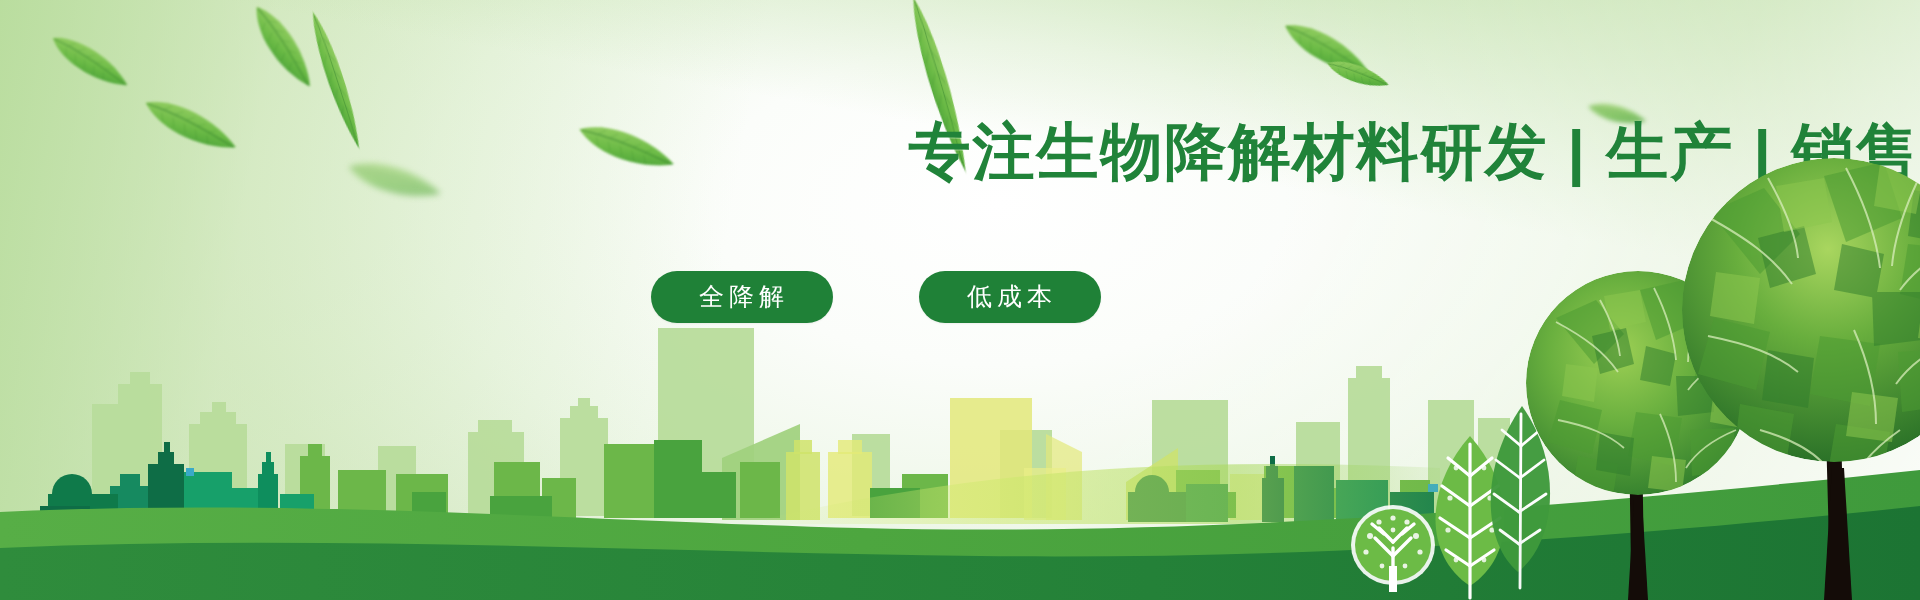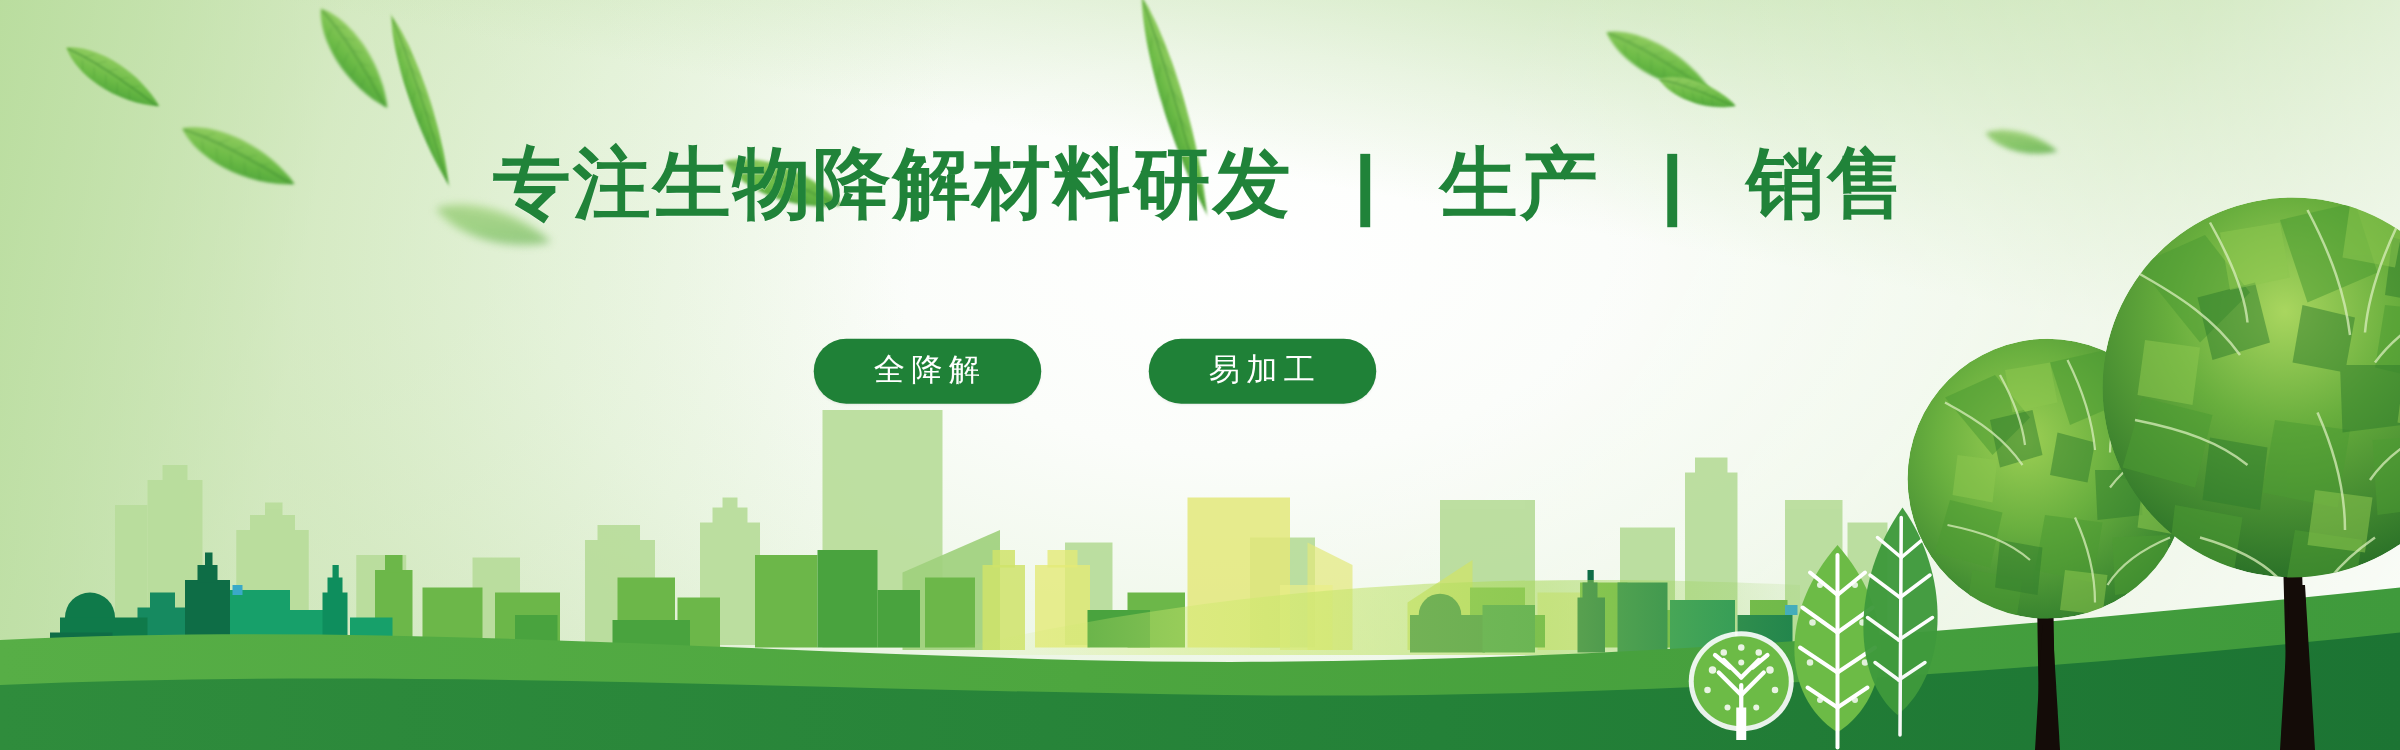--- a/index.html
+++ b/index.html
@@ -17,28 +17,27 @@
   .tint{position:absolute;inset:0;pointer-events:none;}
   .tint.a{background:linear-gradient(100deg, rgba(181,219,152,.85) 0%, rgba(198,227,172,.45) 14%, rgba(255,255,255,0) 38%);}
   .tint.b{background:linear-gradient(190deg, rgba(176,216,146,.70) 0%, rgba(255,255,255,0) 32%);}
   .tint.c{background:linear-gradient(300deg, rgba(255,255,255,.95) 0%, rgba(255,255,255,.35) 22%, rgba(255,255,255,0) 46%);}
 
   svg.layer{position:absolute;left:0;top:0;width:1920px;height:600px;display:block;}
 
   
   #headline{
     position:absolute;left:0;top:110px;width:1920px;
-    text-align:center;
+    text-align:right;
     font-size:62px;line-height:84px;
     font-weight:700;
     letter-spacing:2px;
     color:#208339;
     white-space:nowrap;
     text-shadow:0 1px 0 rgba(255,255,255,.35);
-    font-family:Liberation Mono, monospace;
   }
   
   #pills{
     position:absolute;left:0;top:271px;width:1752px;
     display:flex;justify-content:center;align-items:center;gap:86px;
   }
   .pill{
     background:#1f8137;color:#ffffff;
     border-radius:999px;
     font-size:25px;font-weight:400;letter-spacing:5px;
@@ -133,21 +132,21 @@
 
     <g transform="translate(352,150) rotate(18) scale(1.0)" opacity=".55" filter="url(#softer)">
       <use href="#leafShape" width="100" height="34"></use>
     </g>
   </svg>
 
   <div id="headline">专注生物降解材料研发 | 生产 | 销售</div>
 
   <div id="pills">
     <button class="pill">全降解</button>
-    <button class="pill">易加工</button>
+    <button class="pill">低成本</button>
   </div>
 
   <svg class="layer" viewBox="0 0 1920 600">
     <defs>
       <linearGradient id="grassA" x1="0" y1="0" x2="1" y2="0">
         <stop offset="0%" stop-color="#57ae46"></stop>
         <stop offset="45%" stop-color="#4da63f"></stop>
         <stop offset="100%" stop-color="#3f9a3c"></stop>
       </linearGradient>
       <linearGradient id="grassB" x1="0" y1="0" x2="1" y2="0">

